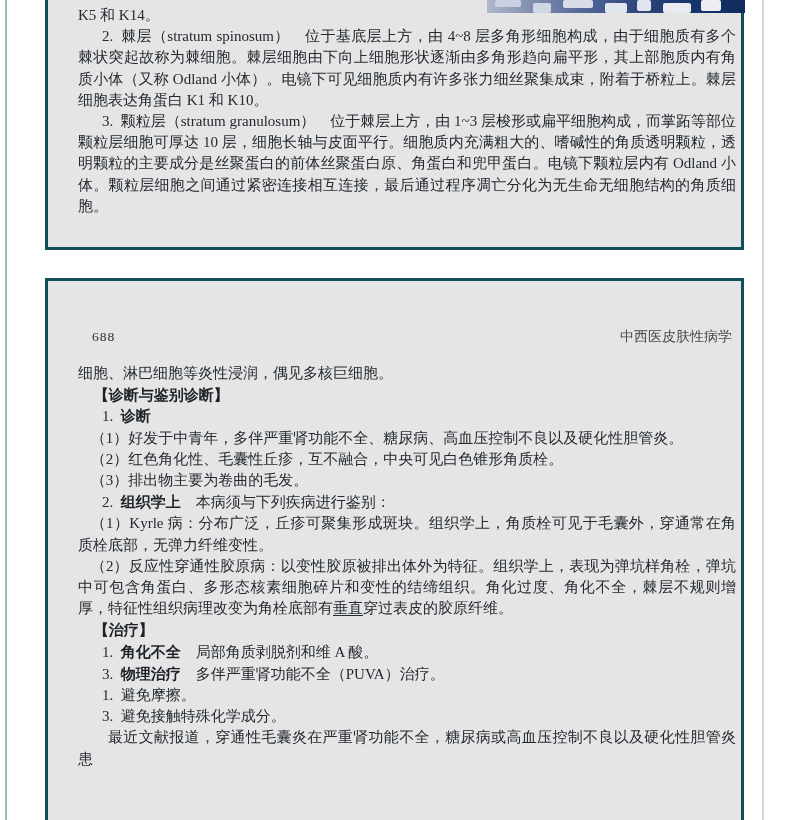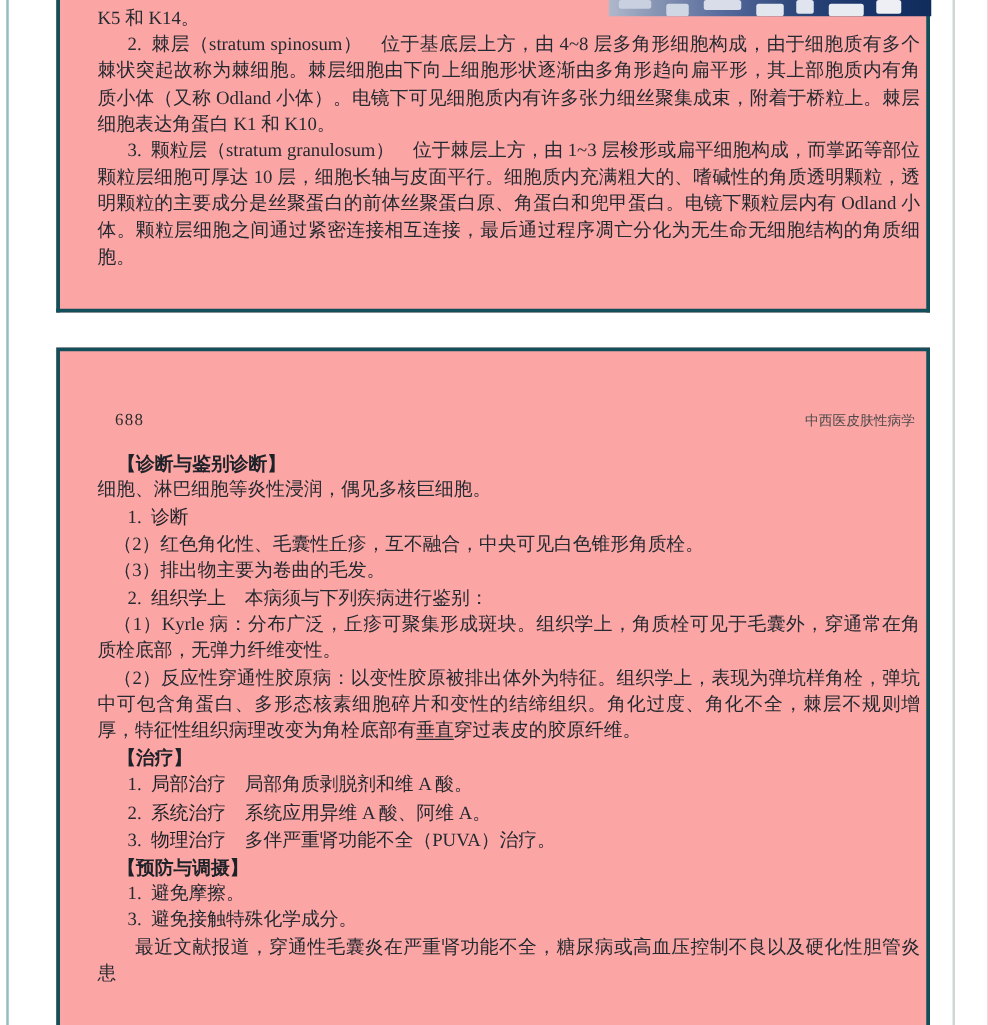--- a/index.html
+++ b/index.html
@@ -7,21 +7,21 @@
     width:790px; height:820px; position:relative; overflow:hidden;
     background:#ffffff;
     font-family:"Liberation Serif","DejaVu Serif",serif;
   }
   .scan-edge { position:absolute; top:0; height:100%; width:2px; }
   .scan-edge.left  { left:5px;  background:rgba(60,135,140,0.55); }
   .scan-edge.right { left:762px; background:rgba(150,165,165,0.45); }
 
   .page {
     position:absolute; left:45px; width:699px; box-sizing:border-box;
-    background:#fca5a5; border:3px solid #124f5a;
+    background:#e5e5e5; border:3px solid #124f5a;
   }
   .page-top    { top:0;    height:250px; border-top:0; }
   .page-bottom { top:278px; height:600px; }
 
   
   .banner {
     position:absolute; top:0; right:-4px; width:258px; height:13px;
     background:linear-gradient(90deg,#b0b8ca 0%,#8896b4 14%,#56699b 36%,
                #2d477a 58%,#19356a 78%,#102c5d 100%);
     overflow:hidden;
@@ -42,31 +42,31 @@
   }
   .ln { margin:0; }
   .ind0  { text-indent:0; }
   .ind09 { text-indent:0.85em; }
   .ind1  { text-indent:1.05em; }
   .ind16 { text-indent:1.6em; }
   .ind2  { text-indent:2em; }
   .head  { font-family:"Liberation Sans","DejaVu Sans",sans-serif;
            font-weight:700; color:#1d2228; }
   .lbl   { font-family:"Liberation Sans","DejaVu Sans",sans-serif;
-           font-weight:400; color:#1d2228;margin-top:32px; }
+           font-weight:700; color:#1d2228;margin-top:32px; }
   .num   { margin-right:0.5em; }
   u      { text-underline-offset:2px; }
 
   .pagehead {
     display:flex; justify-content:space-between; align-items:baseline;
     margin:47px 9px 0 44px; font-size:13.5px;
   }
   .pageno  { color:#2d2d2d; letter-spacing:1px;
              font-family:"Liberation Serif","DejaVu Serif",serif;text-align:center; }
-  .runhead { font-size:11px; color:#4a4a4a; }
+  .runhead { font-size:14px; color:#4a4a4a; }
   .body2   { margin-top:12px; }
 </style>
 </head>
 <body>
 
 <div class="scan-edge left"></div>
 <div class="scan-edge right"></div>
 
 <div class="page page-top">
   <div class="banner">
@@ -88,45 +88,42 @@
     </p>
   </div>
 </div>
 
 <div class="page page-bottom">
   <div class="pagehead">
     <span class="pageno">688</span>
     <span class="runhead">中西医皮肤性病学</span>
   </div>
   <div class="textblock body2">
+    <p class="ln ind0">细胞、淋巴细胞等炎性浸润，偶见多核巨细胞。</p>
     <p class="ln ind1 head">【诊断与鉴别诊断】</p>
-    <p class="ln ind0">细胞、淋巴细胞等炎性浸润，偶见多核巨细胞。</p>
     <p class="ln ind16">
       <span class="num">1.</span><span class="lbl">诊断</span><span></span>
     </p>
+    <p class="ln ind09">（1）好发于中青年，多伴严重肾功能不全、糖尿病、高血压控制不良以及硬化性胆管炎。</p>
     <p class="ln ind09">（2）红色角化性、毛囊性丘疹，互不融合，中央可见白色锥形角质栓。</p>
     <p class="ln ind09">（3）排出物主要为卷曲的毛发。</p>
     <p class="ln ind16">
       <span class="num">2.</span><span class="lbl">组织学上</span><span>　本病须与下列疾病进行鉴别：</span>
     </p>
     <p class="ln ind09">（1）Kyrle 病：分布广泛，丘疹可聚集形成斑块。组织学上，角质栓可见于毛囊外，穿通常在角质栓底部，无弹力纤维变性。</p>
     <p class="ln ind09">
       <span>（2）反应性穿通性胶原病：以变性胶原被排出体外为特征。组织学上，表现为弹坑样角栓，弹坑中可包含角蛋白、多形态核素细胞碎片和变性的结缔组织。角化过度、角化不全，棘层不规则增厚，特征性组织病理改变为角栓底部有</span><u>垂直</u><span>穿过表皮的胶原纤维。</span>
     </p>
     <p class="ln ind1 head">【治疗】</p>
     <p class="ln ind16">
-      <span class="num">1.</span><span class="lbl">局部治疗</span><span>　局部角质剥脱剂和维 A 酸。</span>
-    </p>
-    <p class="ln ind16">
-      <span class="num">2.</span><span class="lbl">系统治疗</span><span>　系统应用异维 A 酸、阿维 A。</span>
+      <span class="num">1.</span><span class="lbl">角化不全</span><span>　局部角质剥脱剂和维 A 酸。</span>
     </p>
     <p class="ln ind16">
       <span class="num">3.</span><span class="lbl">物理治疗</span><span>　多伴严重肾功能不全（PUVA）治疗。</span>
     </p>
-    <p class="ln ind1 head">【预防与调摄】</p>
     <p class="ln ind16">
       <span class="num">1.</span><span>避免摩擦。</span>
     </p>
     <p class="ln ind16">
       <span class="num">3.</span><span>避免接触特殊化学成分。</span>
     </p>
     <p class="ln ind2">最近文献报道，穿通性毛囊炎在严重肾功能不全，糖尿病或高血压控制不良以及硬化性胆管炎患</p>
   </div>
 </div>
 

